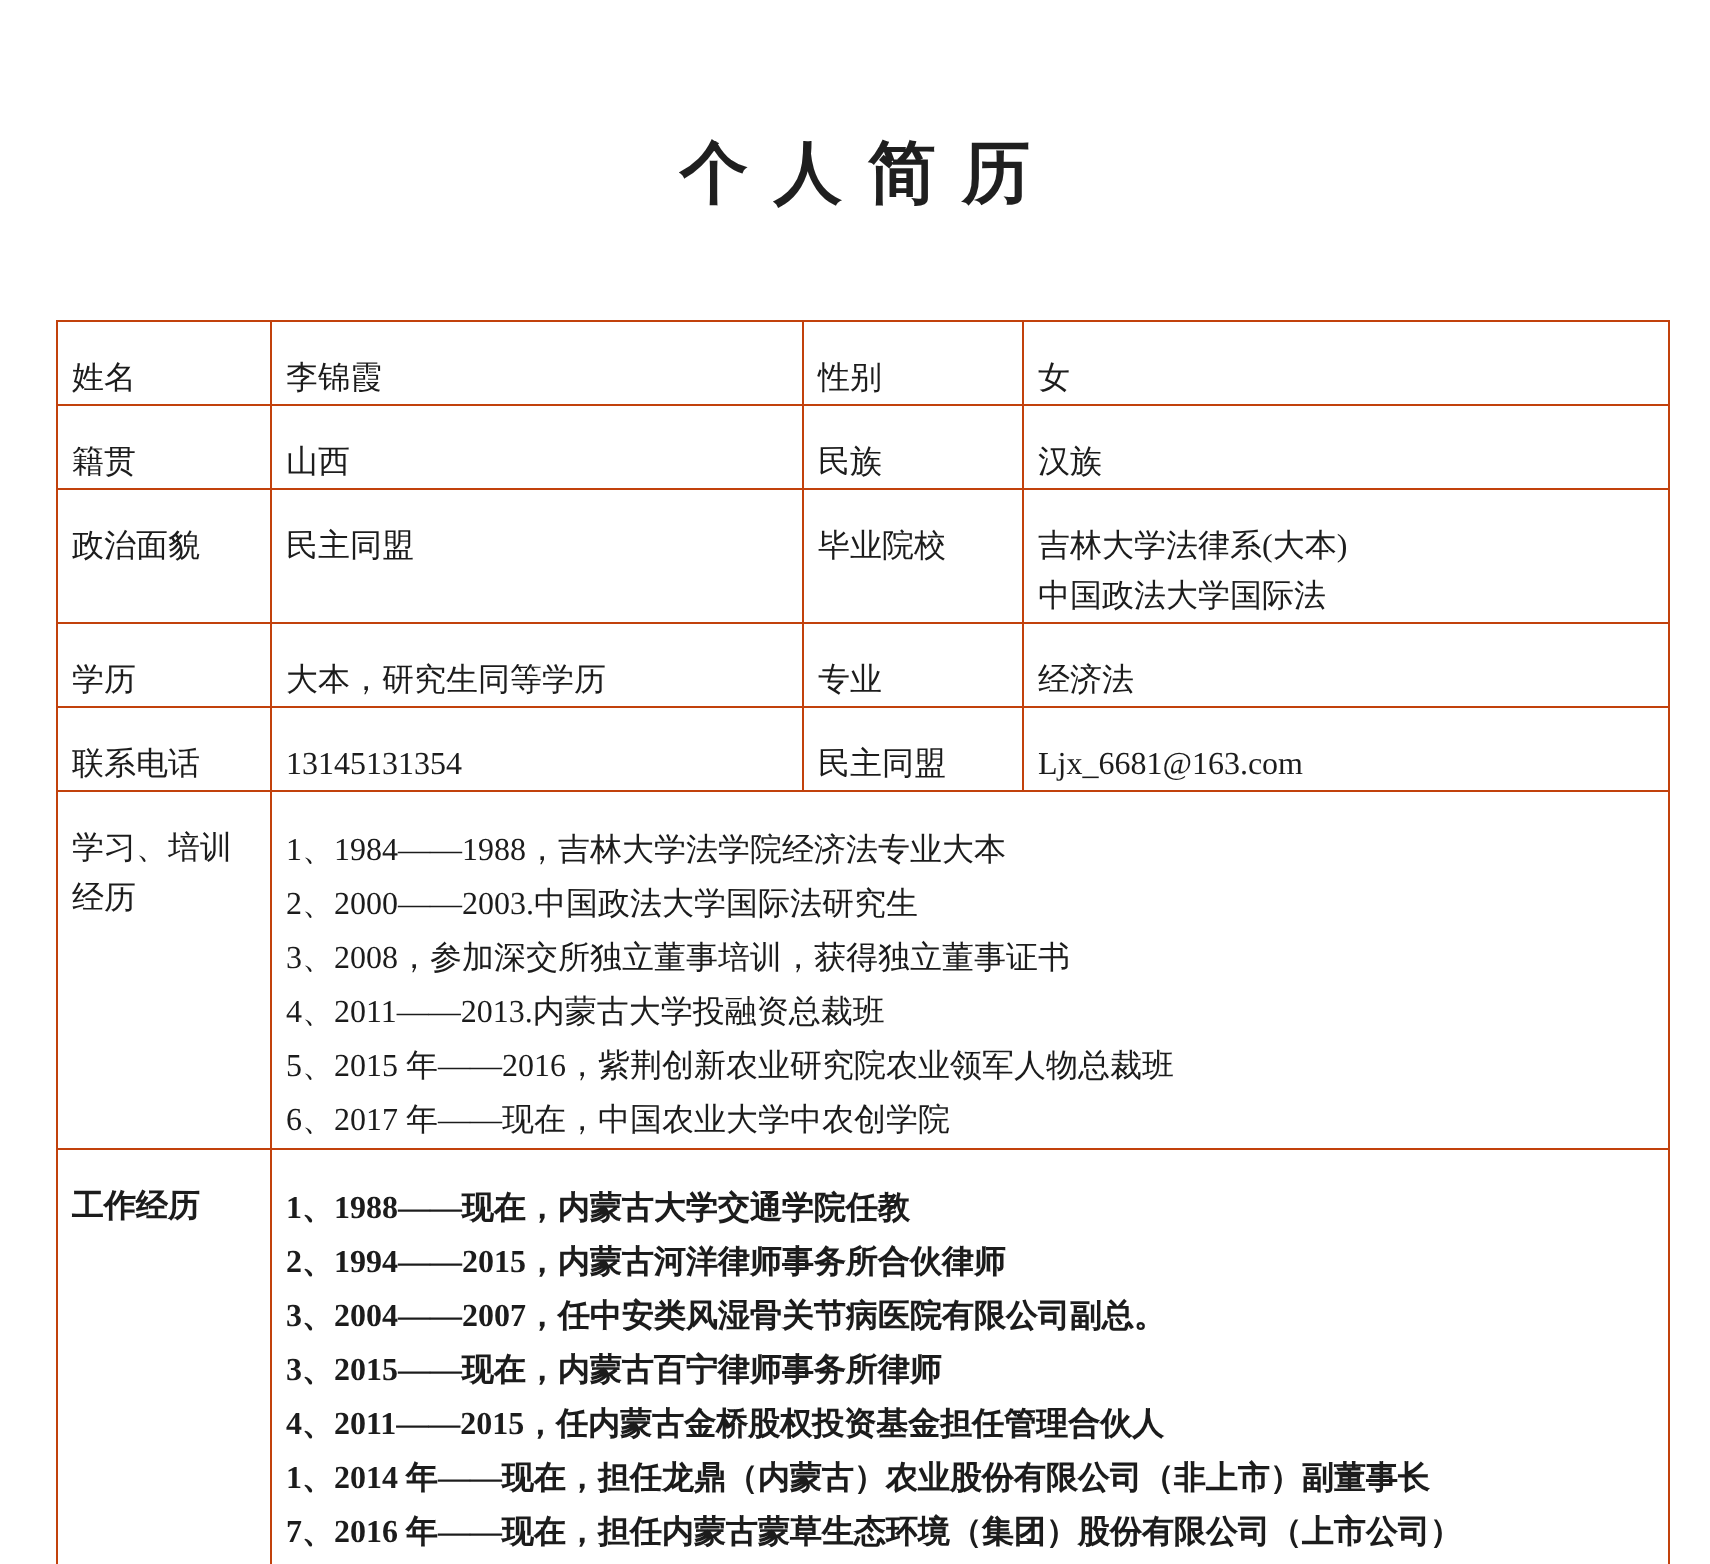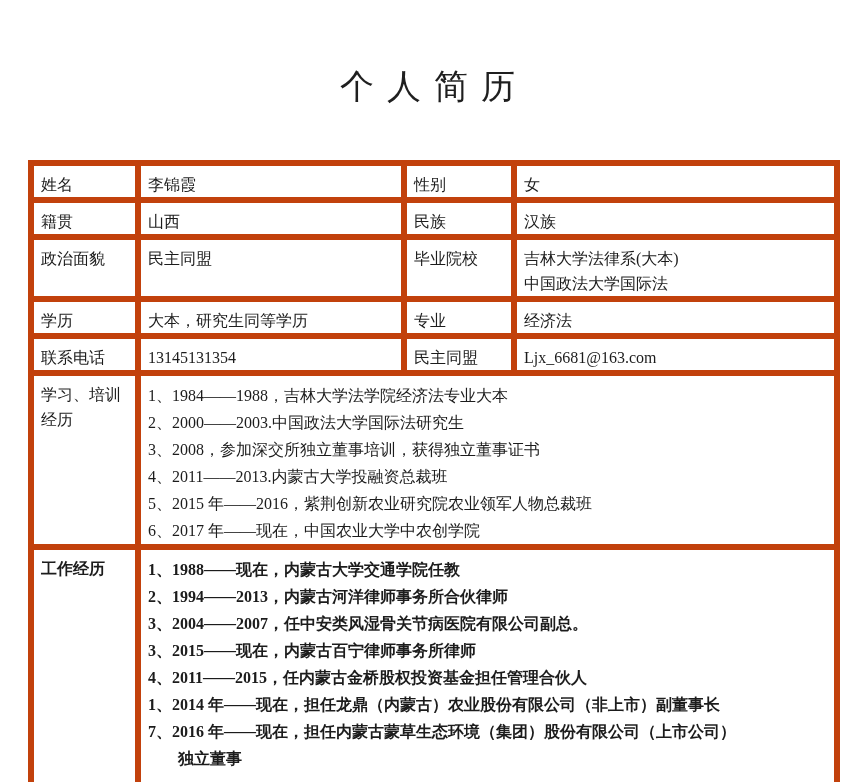--- a/index.html
+++ b/index.html
@@ -19,39 +19,39 @@
     height: 782px;
     background: #ffffff;
   }
   .page-title {
     position: absolute;
     top: 64px;
     left: 0;
     width: 100%;
     text-align: center;
     font-size: 34px;
-    font-weight: 400;
+    font-weight: 700;
     letter-spacing: 13px;
     text-indent: 13px;
     color: #1f1f1f;
     white-space: nowrap;
   }
   table.resume {
     position: absolute;
     left: 28px;
     top: 160px;
     width: 806px;
     border-collapse: collapse;
     table-layout: fixed;
     font-size: 16px;
   }
   table.resume td {
-    border: 6px solid #c2410c;
+    border: 1px solid #c2410c;
     vertical-align: top;
-    padding: 6px 4px 0 7px;
+    padding: 16px 4px 0 7px;
     line-height: 25px;
     overflow: hidden;
     white-space: nowrap;
   }
   td.val2 { padding-left: 12px; }
   td.val4 { padding-left: 10px; }
   td.email-cell { padding-left: 15px; margin-top: 31px; }
   tr.h26 { height: 26px; }
   tr.h25 { height: 25px; }
   tr.h53 { height: 53px; }
@@ -128,21 +128,21 @@
             <div class="list-line">3、2008，参加深交所独立董事培训，获得独立董事证书</div>
             <div class="list-line">4、2011——2013.内蒙古大学投融资总裁班</div>
             <div class="list-line">5、2015 年——2016，紫荆创新农业研究院农业领军人物总裁班</div>
             <div class="list-line">6、2017 年——现在，中国农业大学中农创学院</div>
           </td>
       </tr>
       <tr class="work-row">
         <td>工作经历</td>
         <td class="list-cell" colspan="3">
             <div class="list-line">1、1988——现在，内蒙古大学交通学院任教</div>
-            <div class="list-line">2、1994——2013，内蒙古河洋律师事务所合伙律师</div>
+            <div class="list-line">2、1994——2015，内蒙古河洋律师事务所合伙律师</div>
             <div class="list-line">3、2004——2007，任中安类风湿骨关节病医院有限公司副总。</div>
             <div class="list-line">3、2015——现在，内蒙古百宁律师事务所律师</div>
             <div class="list-line">4、2011——2015，任内蒙古金桥股权投资基金担任管理合伙人</div>
             <div class="list-line">1、2014 年——现在，担任龙鼎（内蒙古）农业股份有限公司（非上市）副董事长</div>
             <div class="list-line">7、2016 年——现在，担任内蒙古蒙草生态环境（集团）股份有限公司（上市公司）</div>
             <div class="list-line indent">独立董事</div>
           </td>
       </tr>
     </tbody>
   </table>

